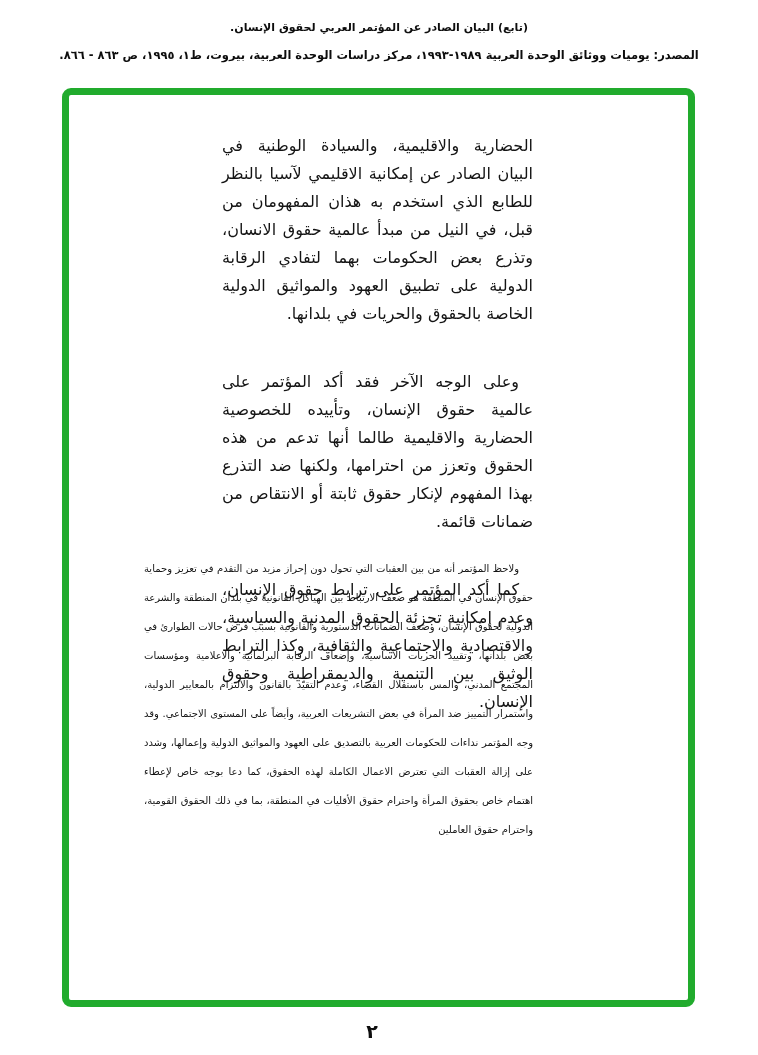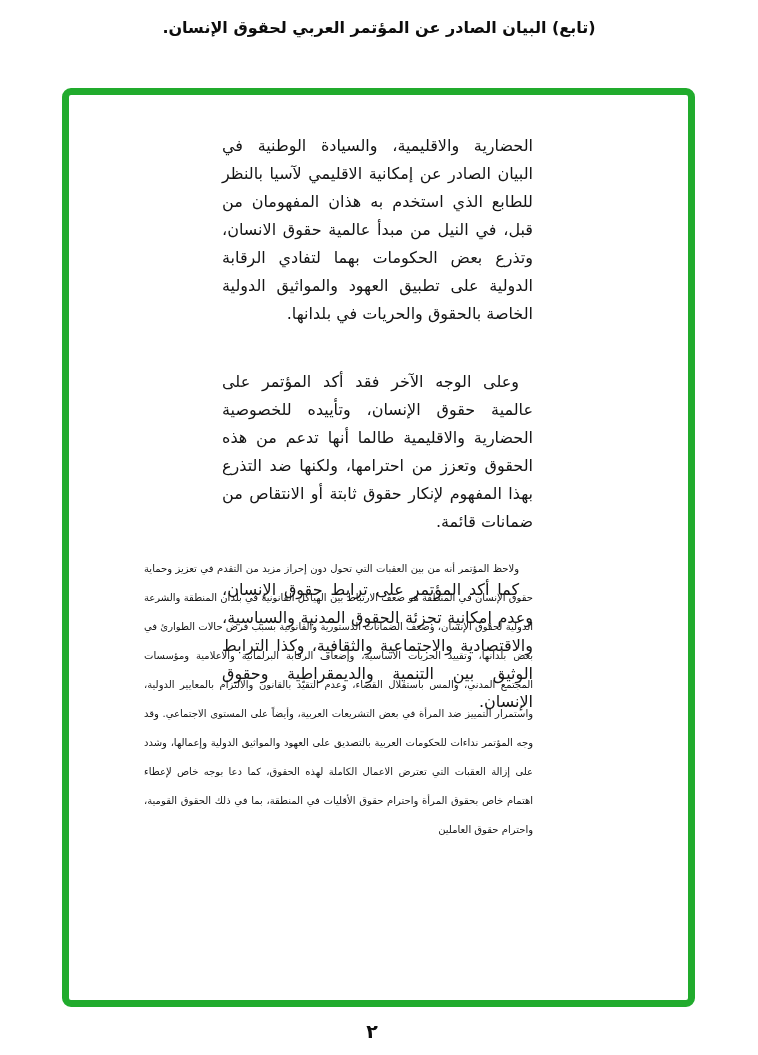--- a/index.html
+++ b/index.html
@@ -13,21 +13,21 @@
     color: #141414;
   }
   .page { position: absolute; inset: 0; background: #ffffff; }
 
   .header-title {
     position: absolute;
     top: 17px; left: 0; right: 0;
     text-align: center;
     direction: rtl;
     font-weight: bold;
-    font-size: 16px;
+    font-size: 11px;
     line-height: 22px;
     color: #0d0d0d;
   }
   .header-source {
     position: absolute;
     top: 46px; left: 30px; right: 30px;
     text-align: center;
     direction: rtl;
     font-weight: bold;
     font-size: 11.5px;
@@ -83,20 +83,21 @@
     color: #0d0d0d;
   }
 </style>
 </head>
 <body>
 
 <div class="page">
 
   <div class="header-title">(تابع) البيان الصادر عن المؤتمر العربي لحقوق الإنسان.</div>
 
+  <div class="header-source">المصدر: يوميات ووثائق الوحدة العربية ١٩٨٩-١٩٩٣، مركز دراسات الوحدة العربية، بيروت، ط١، ١٩٩٥، ص ٨٦٣ - ٨٦٦.</div>
 
   <div class="green-frame" style="border-color: rgb(33, 171, 45);"></div>
 
   <div class="text-column-upper">
     <p>الحضارية والاقليمية، والسيادة الوطنية في البيان الصادر عن إمكانية الاقليمي لآسيا بالنظر للطابع الذي استخدم به هذان المفهومان من قبل، في النيل من مبدأ عالمية حقوق الانسان، وتذرع بعض الحكومات بهما لتفادي الرقابة الدولية على تطبيق العهود والمواثيق الدولية الخاصة بالحقوق والحريات في بلدانها.</p>
     <p class="indent">وعلى الوجه الآخر فقد أكد المؤتمر على عالمية حقوق الإنسان، وتأييده للخصوصية الحضارية والاقليمية طالما أنها تدعم من هذه الحقوق وتعزز من احترامها، ولكنها ضد التذرع بهذا المفهوم لإنكار حقوق ثابتة أو الانتقاص من ضمانات قائمة.</p>
     <p class="indent">كما أكد المؤتمر على ترابط حقوق الإنسان، وعدم إمكانية تجزئة الحقوق المدنية والسياسية، والاقتصادية والاجتماعية والثقافية، وكذا الترابط الوثيق بين التنمية والديمقراطية وحقوق الإنسان.</p>
   </div>
 
   <div class="text-column-lower">

